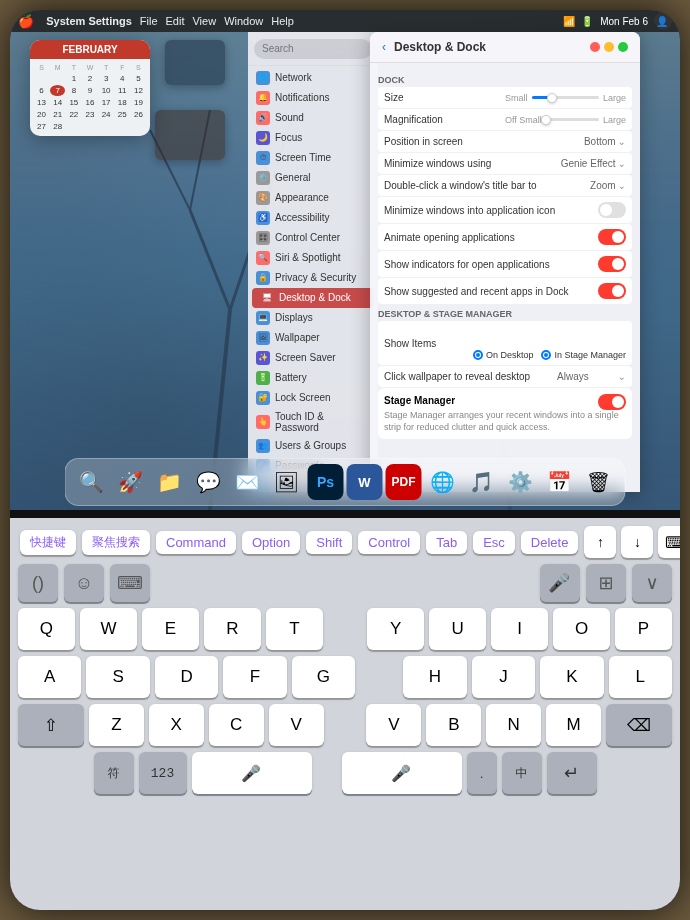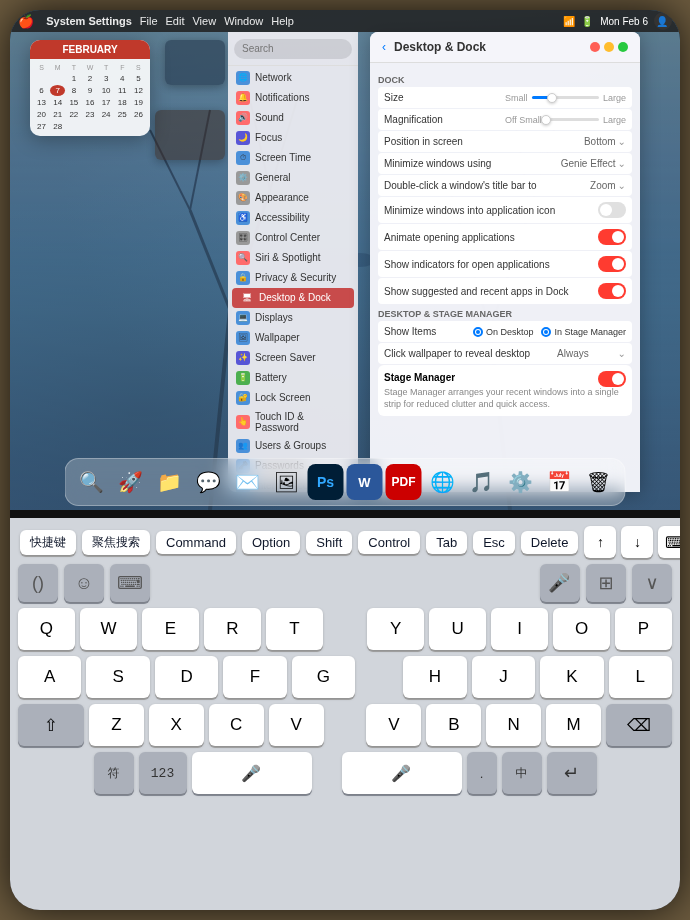--- a/index.html
+++ b/index.html
@@ -73,21 +73,21 @@
       display: flex;
       align-items: center;
       gap: 6px;
       font-size: 10px;
     }
 
     
     .settings-sidebar {
       position: absolute;
       top: 22px;
-      left: 218px;
+      left: 238px;
       width: 130px;
       height: 460px;
       background: rgba(235,235,240,0.95);
       display: flex;
       flex-direction: column;
       z-index: 50;
       border-radius: 0 0 0 8px;
     }
     .sidebar-search {
       padding: 6px;
@@ -269,20 +269,21 @@
     .radio-group {
       display: flex;
       gap: 8px;
       align-items: center;
     }
     .radio-item {
       display: flex;
       align-items: center;
       gap: 3px;
       font-size: 9px;
+      margin-top: 24px;
     }
     .radio-dot {
       width: 10px;
       height: 10px;
       border-radius: 50%;
       border: 2px solid #999;
       position: relative;
     }
     .radio-dot.checked {
       border-color: #007aff;
@@ -355,21 +356,21 @@
       align-items: center;
       padding: 8px 10px 4px;
       gap: 6px;
       background: #d1d5db;
     }
     .quick-key {
       padding: 4px 10px;
       background: white;
       border-radius: 6px;
       font-size: 13px;
-      color: #0f172a;
+      color: #8b5cf6;
       box-shadow: 0 1px 3px rgba(0,0,0,0.2), 0 2px 0 #aaa;
       cursor: pointer;
       white-space: nowrap;
     }
     .quick-key.chinese { font-size: 12px; }
 
     .quick-bar-right {
       margin-left: auto;
       display: flex;
       gap: 5px;

